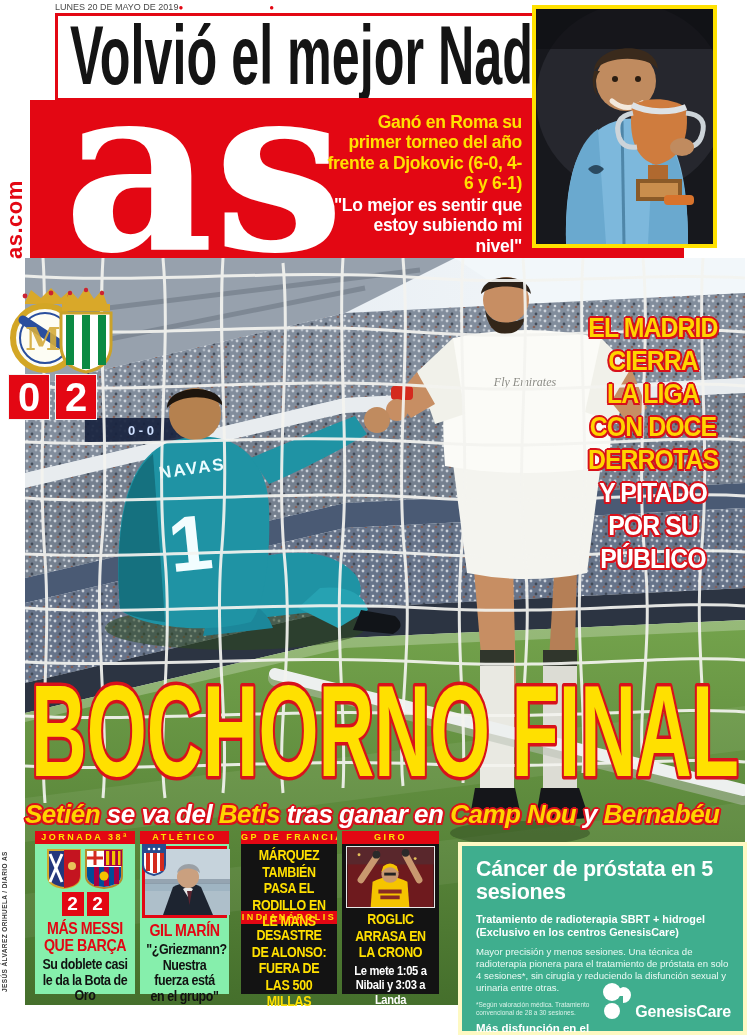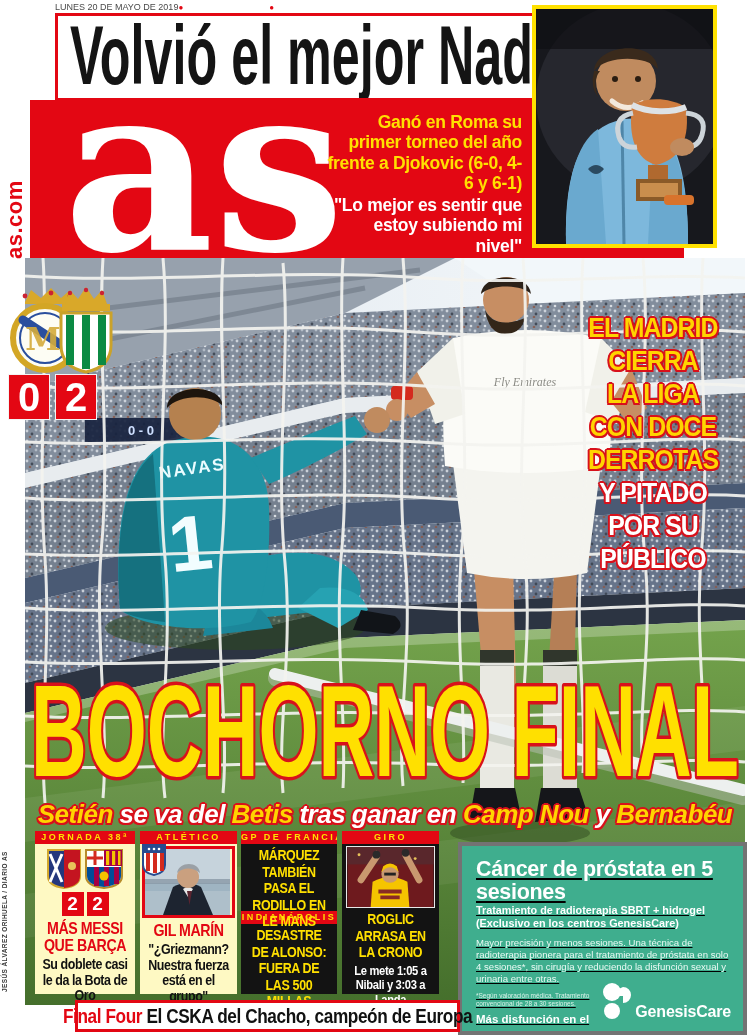--- a/index.html
+++ b/index.html
@@ -49,55 +49,55 @@
                font-weight:bold; font-size:27px; line-height:33px; letter-spacing:-1px; transform:scaleX(.92); }
   .side-note .y { color:#ffd400; }
   .side-note .w { color:#ffffff; }
   .o-red { text-shadow:-2px 0 0 #d8111b, 2px 0 0 #d8111b, 0 -2px 0 #d8111b, 0 2px 0 #d8111b,
                         -1.5px -1.5px 0 #d8111b, 1.5px -1.5px 0 #d8111b, -1.5px 1.5px 0 #d8111b, 1.5px 1.5px 0 #d8111b; }
 
   
   .bochorno { position:absolute; left:25px; top:652px; width:720px; height:152px; z-index:5; }
 
   
-  .subheadline { position:absolute; left:25px; top:799px; width:720px; z-index:5; text-align:center;
+  .subheadline { position:absolute; left:25px; top:799px; width:720px; z-index:5; text-align:left;
                  font-style:italic; font-weight:bold; font-size:26px; white-space:nowrap; letter-spacing:-0.5px; }
   .subheadline .y { color:#ffd400; }
   .subheadline .w { color:#ffffff; }
 
   
-  .col { position:absolute; top:831px; height:163px; z-index:6; background:#fef9c3; }
+  .col { position:absolute; top:831px; height:163px; z-index:6; background:#86efac; }
   .col .banner { background:#e30713; color:#ffe000; font-weight:bold; font-size:9px; letter-spacing:2.5px;
                  text-align:center; height:13px; line-height:13px; white-space:nowrap; overflow:hidden; }
   .col-j { left:35px;  width:100px; }
-  .col-a { left:140px; width:97px;  }
+  .col-a { left:140px; width:89px;  }
   .col-g { left:241px; width:96px;  background:#131313; }
   .col-r { left:342px; width:97px;  background:#131313; }
   .squeeze { transform:scaleX(.86); transform-origin:50% 50%; }
   .col-j .crests { display:flex; justify-content:center; gap:2px; padding-top:4px; height:46px; }
   .col-j .mini-score { display:flex; justify-content:center; gap:3px; margin-top:2px; }
   .col-j .mini-cell { width:22px; height:24px; background:#e30713; color:#fff; font-weight:bold; font-size:19px;
                       display:flex; align-items:center; justify-content:center; }
   .col-title-red { color:#e30713; font-weight:bold; font-size:16.5px; line-height:17px; text-align:center;
                    margin-top:4px; letter-spacing:-0.5px; }
   .col-text-blk { color:#111; font-weight:bold; font-size:14.5px; line-height:15.5px; text-align:center;
                   margin-top:3px; letter-spacing:-0.5px; }
   .col-a .photo-frame { margin:2px 2px 0 2px; border:3px solid #e30713; height:72px; position:relative; overflow:visible; }
   .col-a .atleti { position:absolute; left:-4px; top:-6px; z-index:2; }
   .col-dark-title { color:#ffe000; font-weight:bold; font-size:14.5px; line-height:16.5px; text-align:center;
                     letter-spacing:-0.4px; padding:3px 1px; }
   .col-dark-white { color:#fff; font-weight:bold; font-size:13px; line-height:14.5px; text-align:center;
                     letter-spacing:-0.4px; padding:0 1px 3px 1px; }
   .col-r .cyc { display:block; margin:2px auto 0 auto; border:1px solid #e8e8e8; }
 
   
-  .ad-wrap { position:absolute; left:458px; top:842px; width:289px; height:193px; background:#737373; z-index:7; padding:4px;text-decoration:underline; }
+  .ad-wrap { position:absolute; left:458px; top:842px; width:289px; height:193px; background:#fef9c3; z-index:7; padding:4px; }
   .ad { width:100%; height:100%; background:#3fae8e; color:#fff; padding:12px 14px 10px 14px; position:relative; }
   .ad .t { font-weight:bold; font-size:21.5px; line-height:23px; letter-spacing:-0.3px; }
-  .ad .s { font-weight:bold; font-size:10.8px; line-height:12.5px; }
+  .ad .s { font-weight:bold; font-size:10.8px; line-height:12.5px; margin-top:9px; }
   .ad .b { font-size:9.6px; line-height:12px; margin-top:8px; color:#eafaf4; }
   .ad .f { font-size:6.5px; line-height:7.5px; margin-top:7px; color:#d9f2e9; width:150px; }
   .ad .i { font-weight:bold; font-size:11.5px; margin-top:6px; }
   .ad .brand { position:absolute; right:12px; bottom:10px; display:flex; align-items:flex-end; }
   .ad .brand .bt { font-weight:bold; font-size:16px; letter-spacing:-0.2px; }
 
   
   .footerbar { position:absolute; left:75px; top:1000px; width:385px; height:32px; background:#fff;
                border:3px solid #e30713; z-index:7; display:flex; align-items:center; justify-content:center; }
   .footerbar .inner { white-space:nowrap; font-weight:bold; font-size:21px; transform:scaleX(.82); letter-spacing:-0.5px; }
@@ -440,22 +440,16 @@
         <svg width="34" height="40" viewBox="0 0 34 40">
           <circle cx="11" cy="11" r="9" fill="#fff"></circle>
           <circle cx="11" cy="30" r="8" fill="#fff"></circle>
           <path d="M22,6 a8,8 0 1 1 0,16 l0,-7 -6,0 a8,8 0 0 1 6,-9 Z" fill="#fff"></path>
         </svg>
         <span class="bt">GenesisCare</span>
       </div>
     </div>
   </div>
 
-  <div class="footerbar">
-    <div class="inner">
-      <span class="tag">Final Four</span>
-      <span class="txt">El CSKA del Chacho, campeón de Europa</span>
-    </div>
-  </div>
 
   <div class="credit">JESÚS ÁLVAREZ ORIHUELA / DIARIO AS</div>
 
 </div>
 
 </body></html>

